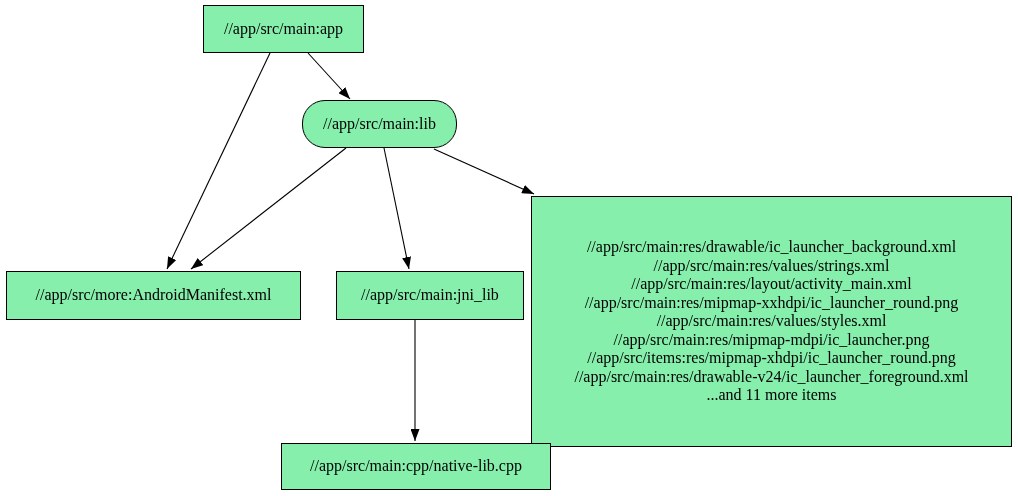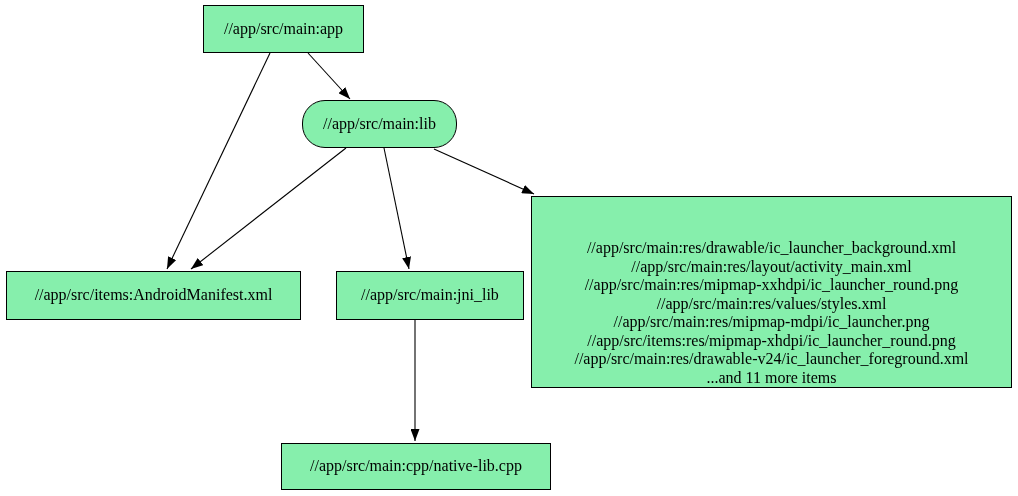--- a/index.html
+++ b/index.html
@@ -38,22 +38,22 @@
     text-align: center;
     font-size: 16px;
     line-height: 18.5px;
     white-space: nowrap;
   }
   .node-app          { left: 203px; top: 5px;   width: 161px; height: 48px; }
   .node-lib          { left: 302px; top: 100px; width: 155px; height: 48px; border-radius: 23px; }
   .node-manifest     { left: 6px;   top: 271px; width: 295px; height: 49px; }
   .node-jni-lib      { left: 336px; top: 271px; width: 188px; height: 49px; }
   .node-native-lib   { left: 281px; top: 443px; width: 270px; height: 47px; }
-  .node-res-group    { left: 531px; top: 196px; width: 481px; height: 192px;
-                       flex-direction: column; justify-content: flex-end; }
+  .node-res-group    { left: 531px; top: 196px; width: 481px; height: 251px;
+                       flex-direction: column; }
   .res-line { display: block; }
 </style>
 </head>
 <body>
 
 <div class="graph-canvas">
 
   <svg class="edges-layer" viewBox="0 0 1018 496" xmlns="http://www.w3.org/2000/svg">
     <defs>
       <marker id="arrowhead" markerUnits="userSpaceOnUse" markerWidth="12" markerHeight="9" refX="12" refY="4.5" orient="auto">
@@ -70,29 +70,30 @@
 
   <div class="node node-app">
     <span>//app/src/main:app</span>
   </div>
 
   <div class="node node-lib">
     <span>//app/src/main:lib</span>
   </div>
 
   <div class="node node-manifest">
-    <span>//app/src/items:AndroidManifest.xml</span>
+    <span>//app/src/more:AndroidManifest.xml</span>
   </div>
 
   <div class="node node-jni-lib">
     <span>//app/src/main:jni_lib</span>
   </div>
 
   <div class="node node-res-group">
     <span class="res-line">//app/src/main:res/drawable/ic_launcher_background.xml</span>
+    <span class="res-line">//app/src/main:res/values/strings.xml</span>
     <span class="res-line">//app/src/main:res/layout/activity_main.xml</span>
     <span class="res-line">//app/src/main:res/mipmap-xxhdpi/ic_launcher_round.png</span>
     <span class="res-line">//app/src/main:res/values/styles.xml</span>
     <span class="res-line">//app/src/main:res/mipmap-mdpi/ic_launcher.png</span>
     <span class="res-line">//app/src/items:res/mipmap-xhdpi/ic_launcher_round.png</span>
     <span class="res-line">//app/src/main:res/drawable-v24/ic_launcher_foreground.xml</span>
     <span class="res-line">...and 11 more items</span>
   </div>
 
   <div class="node node-native-lib">

